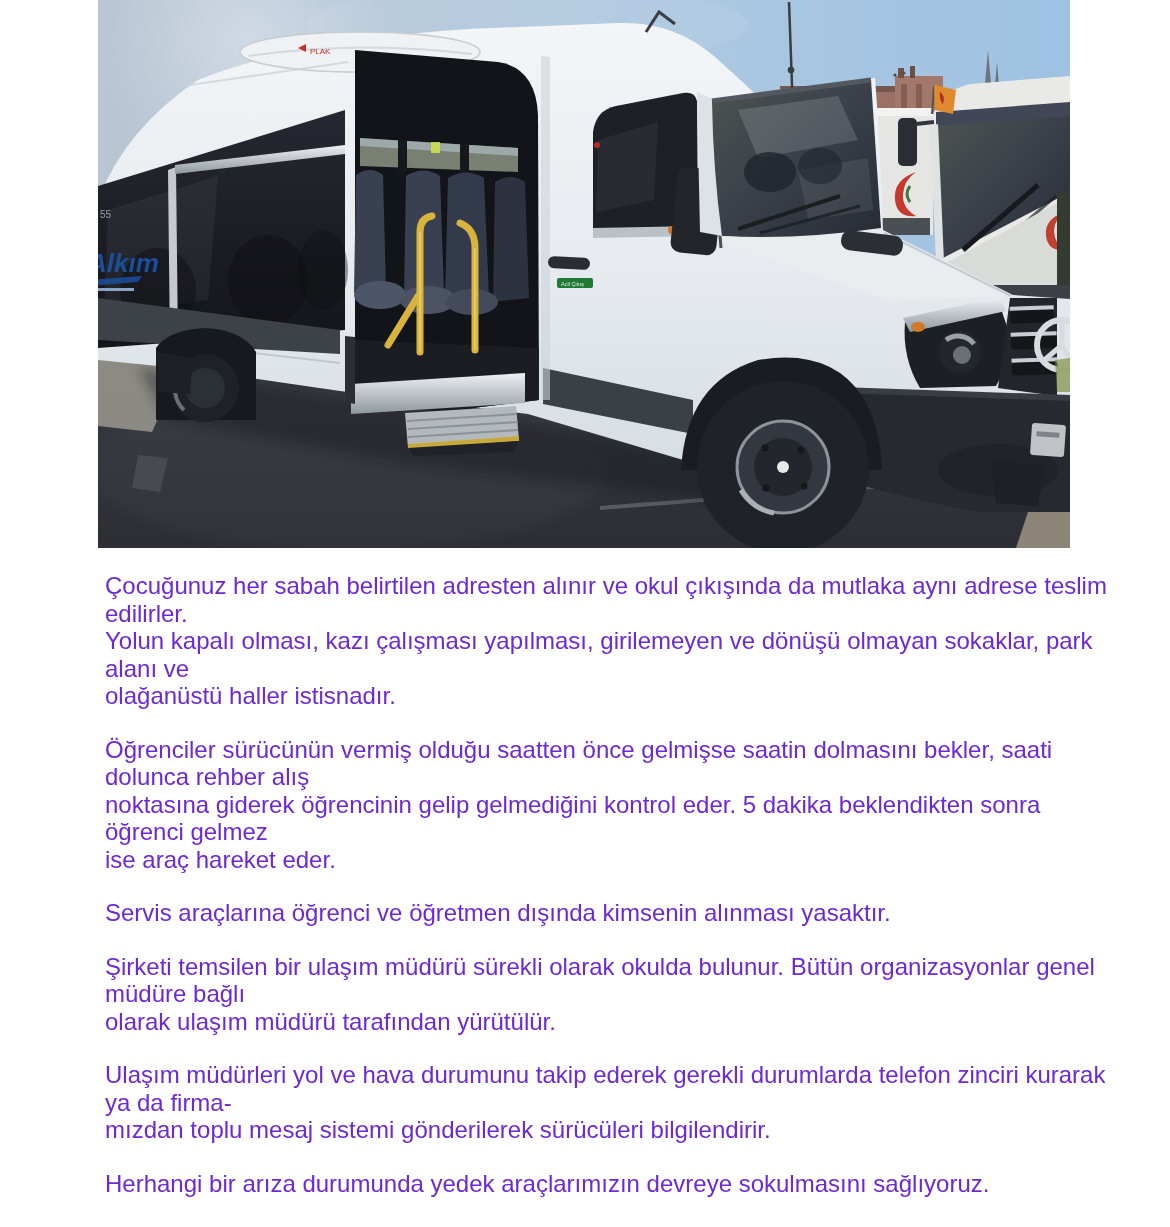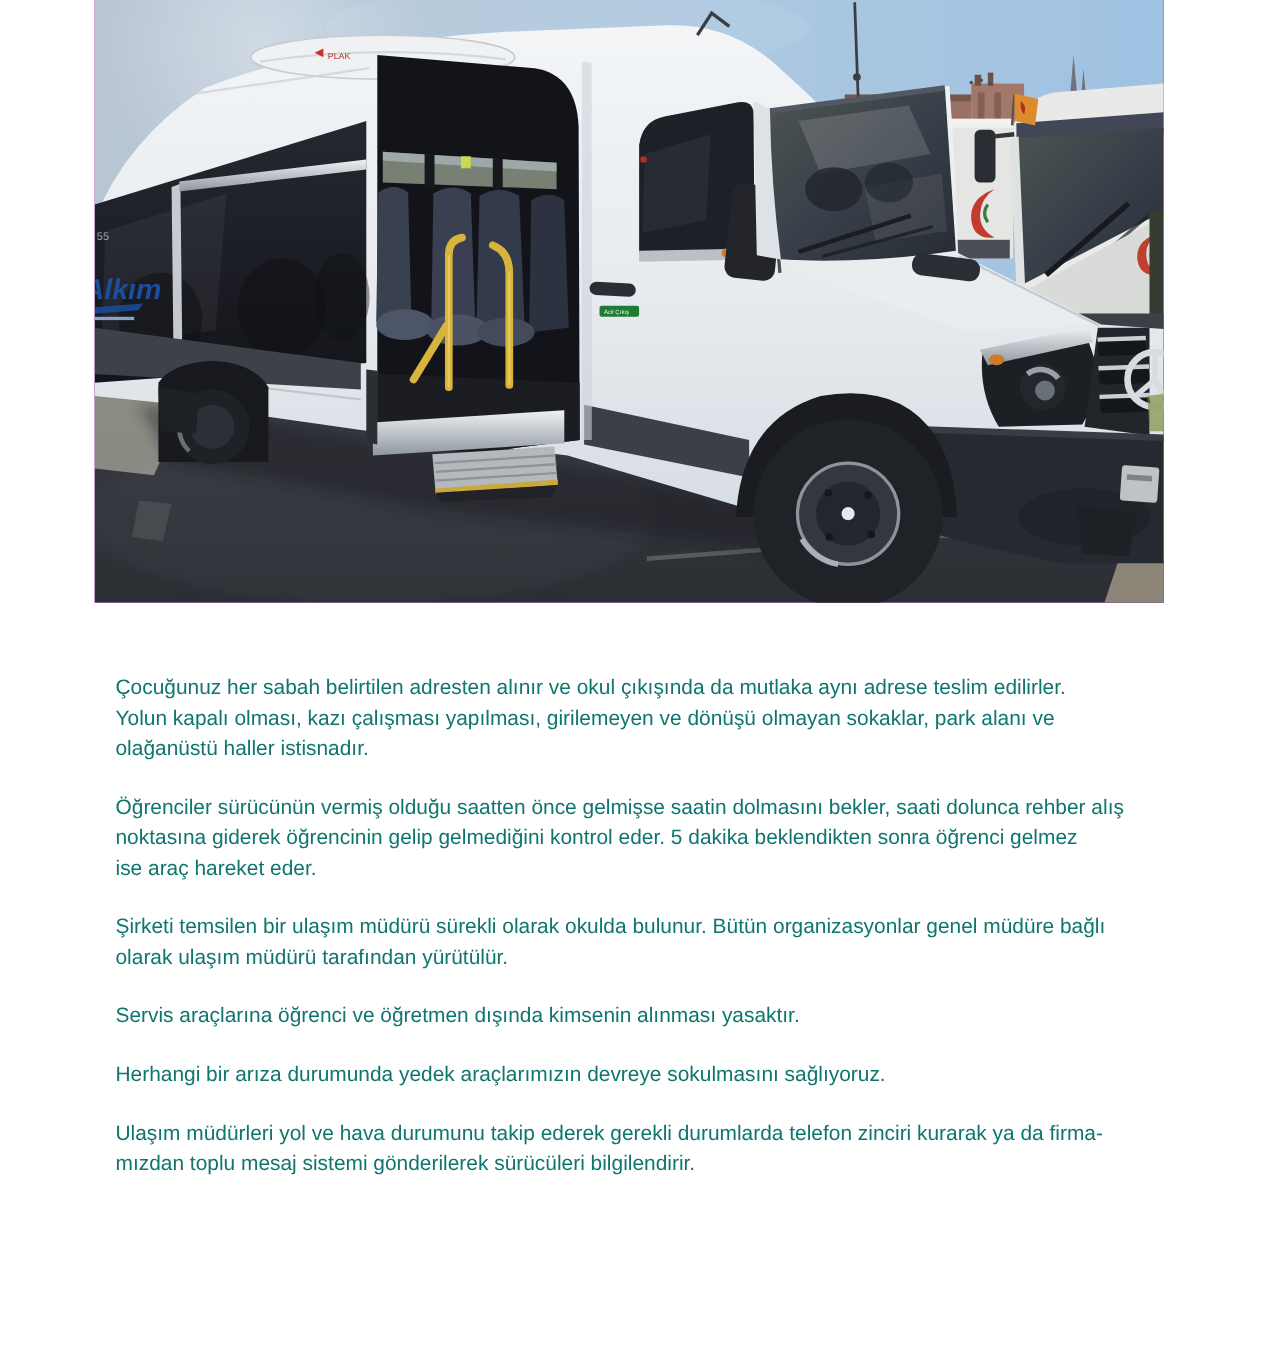--- a/index.html
+++ b/index.html
@@ -2,27 +2,27 @@
 <html><head>
 <meta charset="utf-8">
 <style>
   html,body{margin:0;padding:0;}
   body{
     width:1170px;height:1227px;background:#ffffff;
     font-family:"Liberation Sans", sans-serif;
     overflow:hidden;position:relative;
   }
   .photo-wrap{
-    position:absolute;left:86px;top:0;width:972px;height:548px;
-    margin:0;overflow:hidden;background:#a21caf;
+    position:absolute;left:98px;top:0;width:972px;height:548px;
+    margin:0;overflow:hidden;background:#1d4ed8;
   }
   .photo-wrap svg{display:block;width:972px;height:548px;}
   .content{
     position:absolute;left:105px;top:572px;width:1020px;
-    color:#0f766e;font-size:19px;line-height:27.5px;font-weight:400;margin-top:40px;
+    color:#6d28d9;font-size:24px;line-height:27.5px;font-weight:400;
   }
   .para{margin:0 0 26px 0;white-space:pre-line;}
 </style>
 </head>
 <body>
 
 <figure class="photo-wrap">
 <svg viewBox="0 0 972 548" xmlns="http://www.w3.org/2000/svg">
   <defs>
     <linearGradient id="sky" x1="0" y1="0" x2="1" y2="0">
@@ -342,19 +342,19 @@
 </svg>
 </figure>
 
 <main class="content">
   <p class="para">Çocuğunuz her sabah belirtilen adresten alınır ve okul çıkışında da mutlaka aynı adrese teslim edilirler.
 Yolun kapalı olması, kazı çalışması yapılması, girilemeyen ve dönüşü olmayan sokaklar, park alanı ve
 olağanüstü haller istisnadır.</p>
   <p class="para">Öğrenciler sürücünün vermiş olduğu saatten önce gelmişse saatin dolmasını bekler, saati dolunca rehber alış
 noktasına giderek öğrencinin gelip gelmediğini kontrol eder. 5 dakika beklendikten sonra öğrenci gelmez
 ise araç hareket eder.</p>
+  <p class="para">Servis araçlarına öğrenci ve öğretmen dışında kimsenin alınması yasaktır.</p>
   <p class="para">Şirketi temsilen bir ulaşım müdürü sürekli olarak okulda bulunur. Bütün organizasyonlar genel müdüre bağlı
 olarak ulaşım müdürü tarafından yürütülür.</p>
-  <p class="para">Servis araçlarına öğrenci ve öğretmen dışında kimsenin alınması yasaktır.</p>
-  <p class="para">Herhangi bir arıza durumunda yedek araçlarımızın devreye sokulmasını sağlıyoruz.</p>
   <p class="para">Ulaşım müdürleri yol ve hava durumunu takip ederek gerekli durumlarda telefon zinciri kurarak ya da firma-
 mızdan toplu mesaj sistemi gönderilerek sürücüleri bilgilendirir.</p>
+  <p class="para">Herhangi bir arıza durumunda yedek araçlarımızın devreye sokulmasını sağlıyoruz.</p>
 </main>
 
 </body></html>

